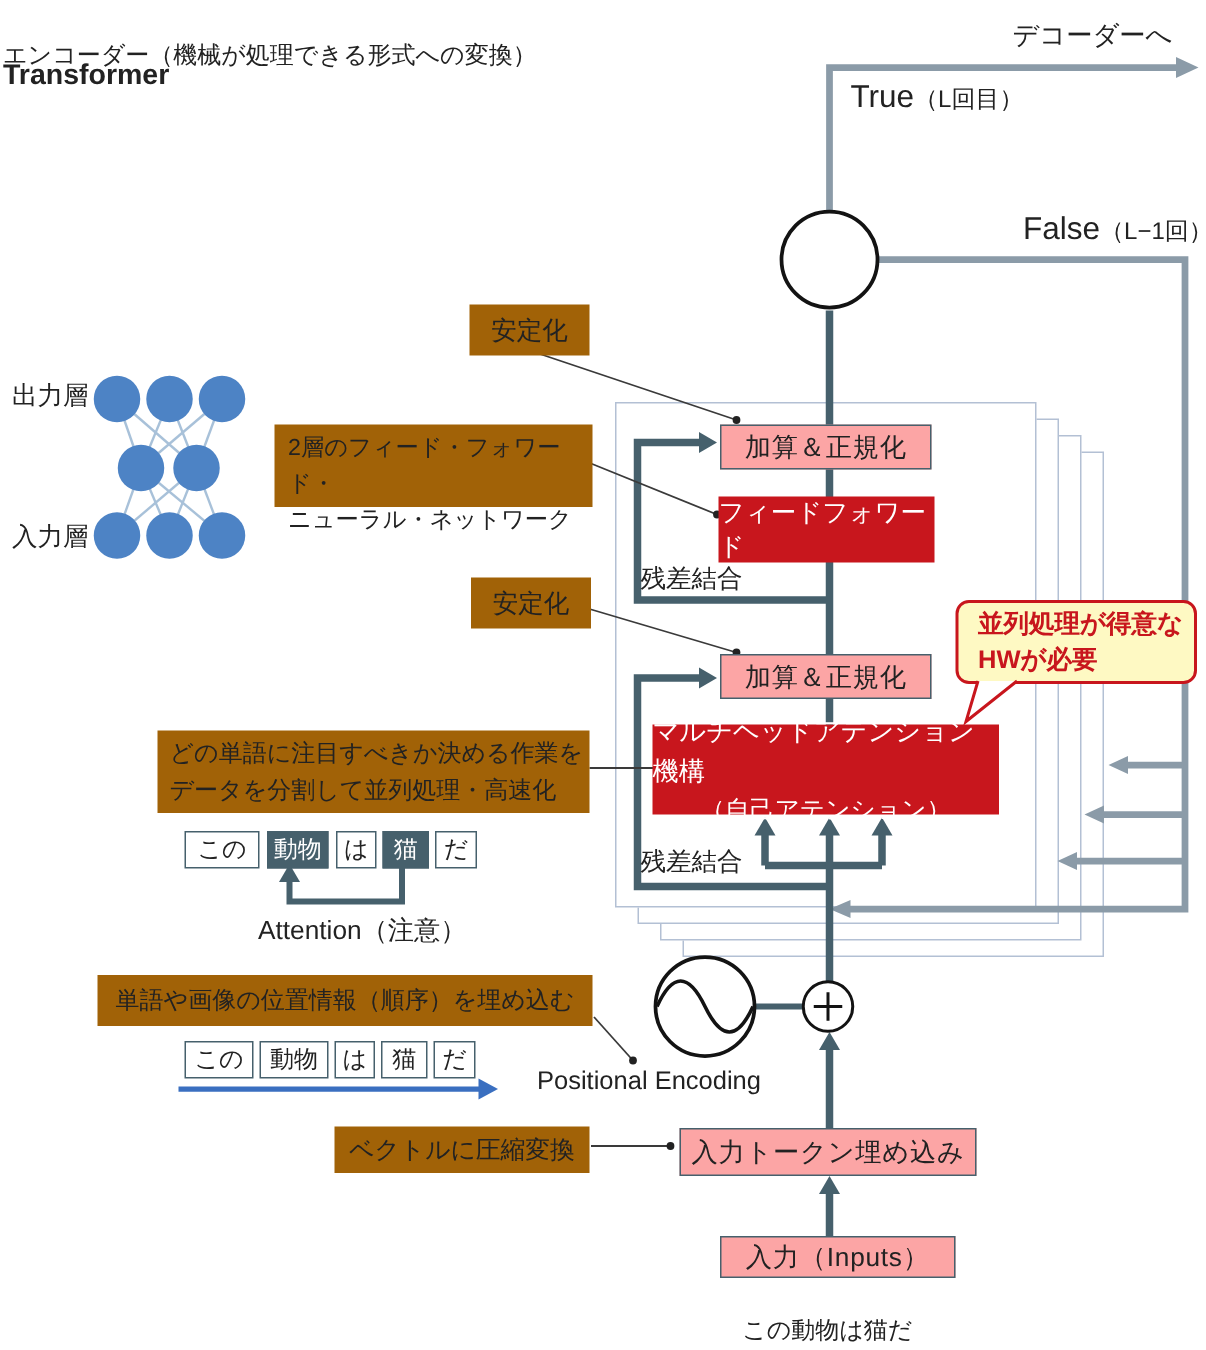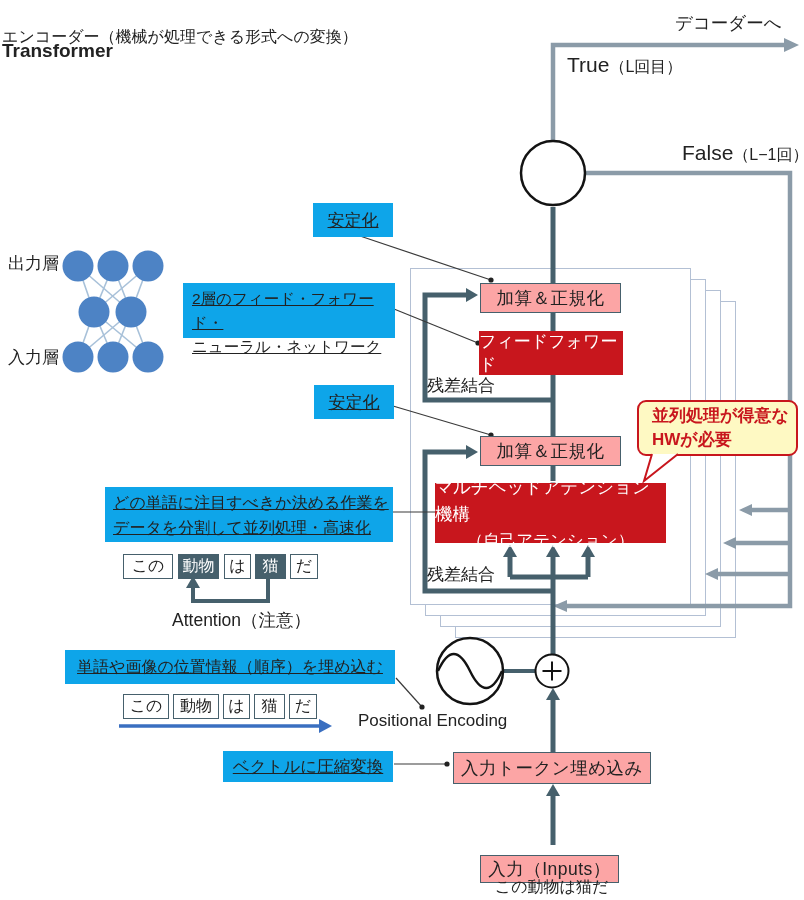--- a/index.html
+++ b/index.html
@@ -1,20 +1,20 @@
 <!DOCTYPE html>
 <html><head>
 <meta charset="utf-8">
 <style>
   html,body{margin:0;padding:0;background:#fff;}
   .canvas{position:relative;width:804px;height:900px;background:#fff;overflow:hidden;
           font-family:"Liberation Sans",sans-serif;color:#222;}
   .layer-svg{position:absolute;left:0;top:0;z-index:2;}
   .stackbox{position:absolute;background:#fff;border:1.5px solid #b3c0d4;z-index:1;box-sizing:border-box;}
-  .lbl{position:absolute;background:#0ea5e9;color:#222;z-index:3;box-sizing:border-box;text-decoration:underline;}
+  .lbl{position:absolute;background:#a16207;color:#222;z-index:3;box-sizing:border-box;}
   .wbox{position:absolute;background:#fca5a5;border:1.5px solid #46606c;display:flex;align-items:center;
         justify-content:center;z-index:3;box-sizing:border-box;letter-spacing:.5px;}
   .rbox{position:absolute;background:#c8161d;color:#fff;display:flex;flex-direction:column;align-items:center;
         justify-content:center;z-index:3;box-sizing:border-box;}
   .txt{position:absolute;z-index:3;white-space:nowrap;}
   .token{position:absolute;border:1.5px solid #46606c;background:#fff;font-size:16px;height:25px;
          display:flex;align-items:center;justify-content:center;z-index:3;box-sizing:border-box;}
   .token.dark{background:#46606c;color:#fff;}
   .bubble{position:absolute;left:637px;top:400px;width:161px;height:56px;background:#fef9c3;
           border:2px solid #c8161d;border-radius:9px;z-index:4;box-sizing:border-box;
@@ -191,16 +191,16 @@
 
   <div class="token" style="left:123px;top:694px;width:46px;">この</div>
   <div class="token" style="left:173px;top:694px;width:46px;">動物</div>
   <div class="token" style="left:223px;top:694px;width:27px;">は</div>
   <div class="token" style="left:254px;top:694px;width:31px;">猫</div>
   <div class="token" style="left:289px;top:694px;width:28px;">だ</div>
 
   <div class="txt" style="left:358px;top:711px;font-size:17px;">Positional Encoding</div>
 
   <div class="wbox" style="left:453px;top:752px;width:198px;height:32px;font-size:17.5px;font-family:Liberation Serif, serif;">入力トークン埋め込み</div>
-  <div class="wbox" style="left:480px;top:855px;width:139px;height:28px;font-size:17.5px;">入力（Inputs）</div>
+  <div class="wbox" style="left:480px;top:824px;width:157px;height:28px;font-size:17.5px;">入力（Inputs）</div>
   <div class="txt center" style="left:480px;top:877px;width:143px;font-size:16px;">この動物は猫だ</div>
 
 </div>
 
 </body></html>

